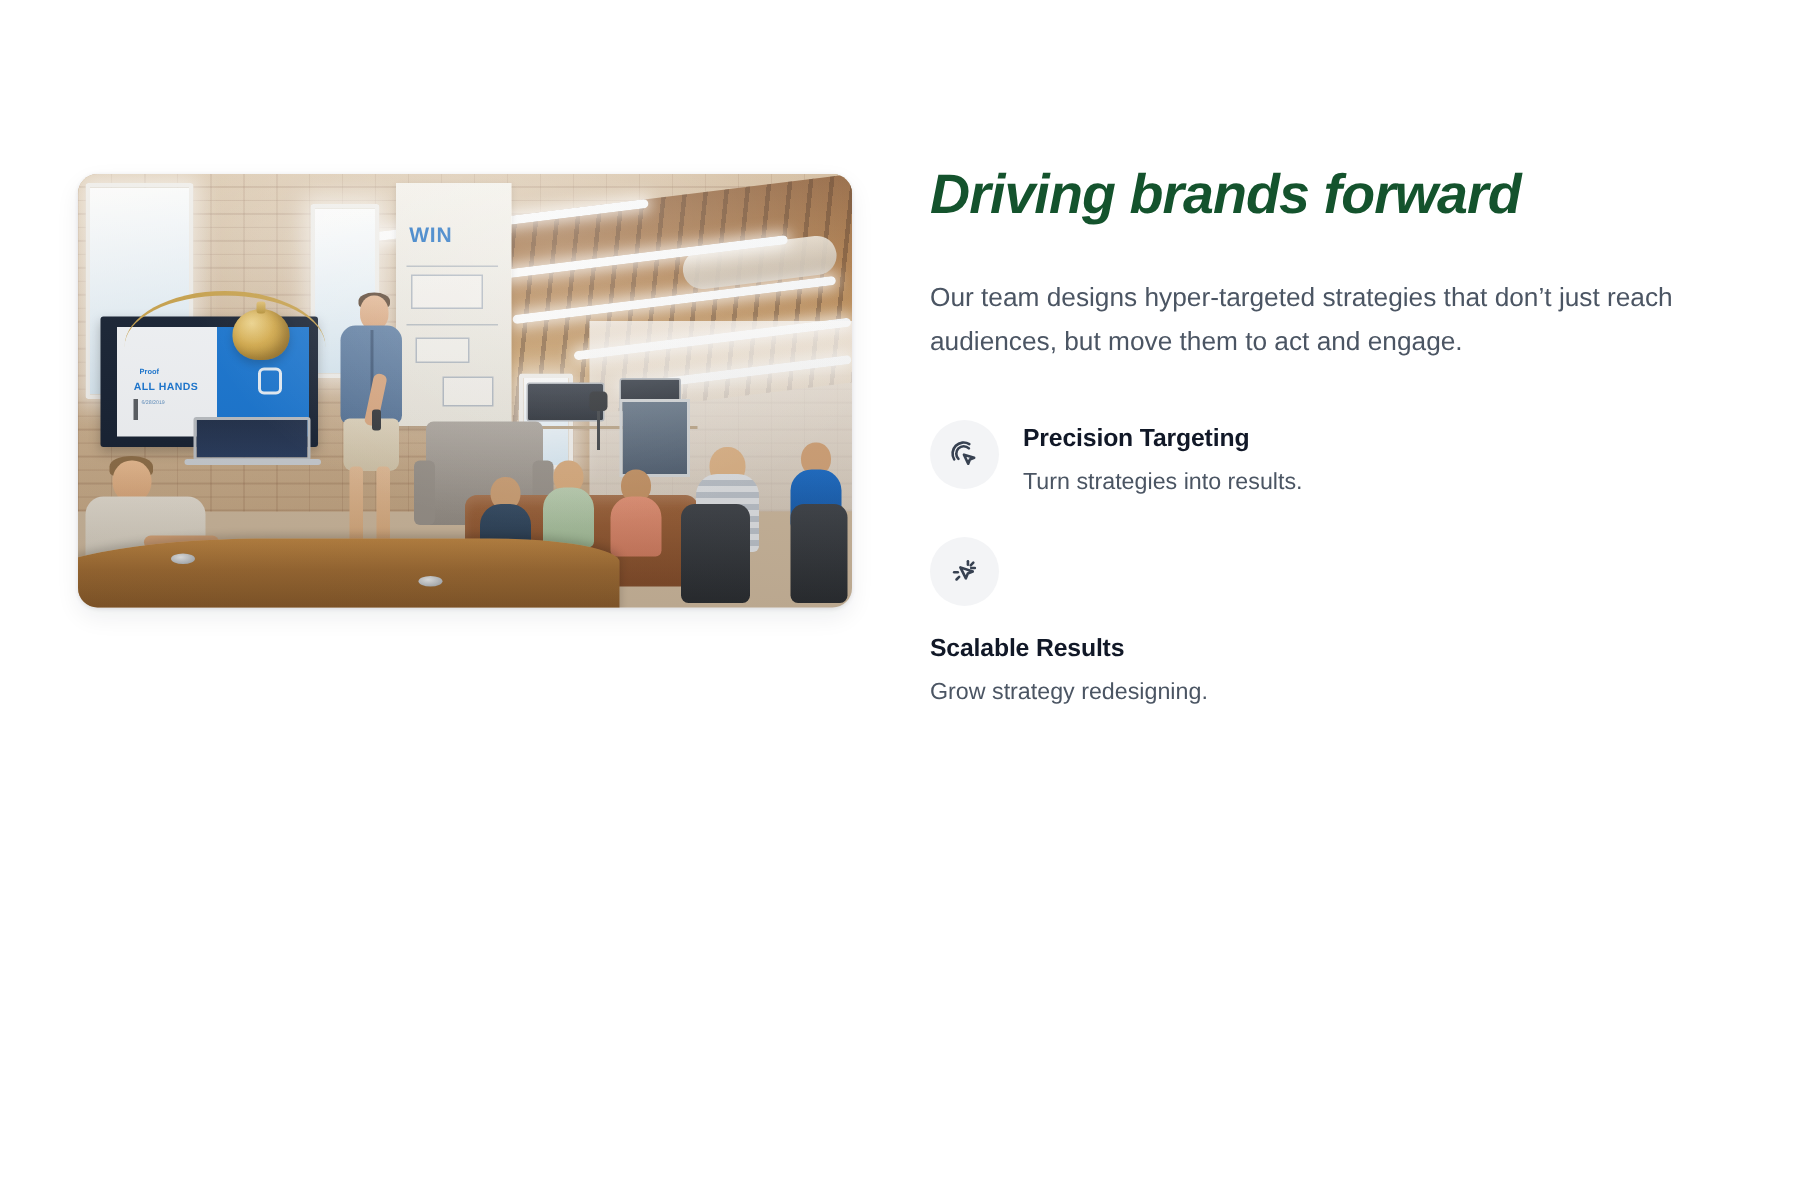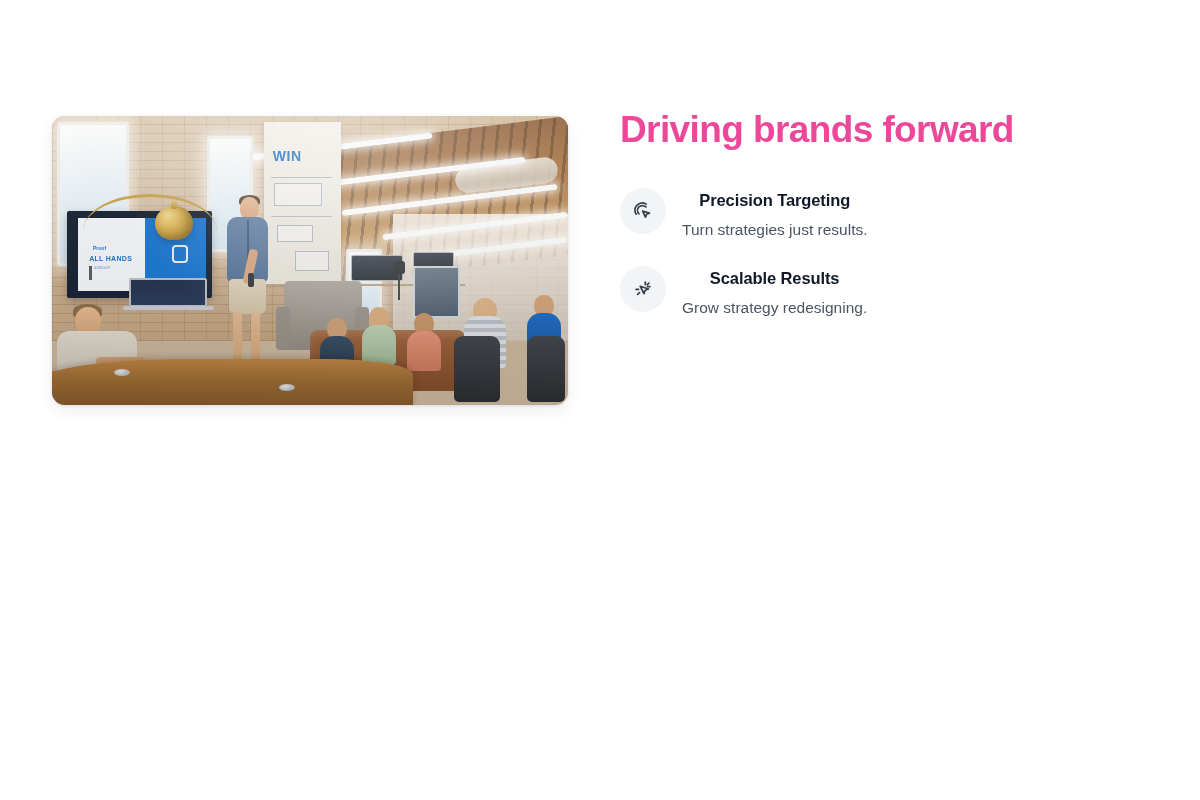--- a/index.html
+++ b/index.html
@@ -355,54 +355,55 @@
       linear-gradient(185deg, rgba(255,250,240,0.10), rgba(40,30,20,0.10));
     pointer-events:none;
   }
 
   
   .headline {
     font-size: 37px;
     line-height: 40px;
     font-weight: 700;
     letter-spacing: -0.6px;
-    color: #ec4899;
+    color: #14532d;
     max-width: 520px;
+    font-style: italic;
   }
   .headline .l2 { display: block; }
 
   .subcopy {
     margin-top: 34px;
     font-size: 17.5px;
     line-height: 29px;
     color: #4b5563;
     max-width: 520px;
     font-weight: 400;
   }
 
   .features { margin-top: 38px; }
 
   .feature {
     display: flex;
     align-items: flex-start;
     gap: 16px;
     margin-bottom: 26px;
   }
-  .feature:last-child { margin-bottom: 16px; }
+  .feature:last-child { margin-bottom: 16px; flex-direction: column; }
 
   .f-icon {
     flex: 0 0 46px;
     width: 46px; height: 46px;
     border-radius: 50%;
     background: #f3f4f6;
     display: flex; align-items: center; justify-content: center;
   }
   .f-icon svg { display:block; }
 
-  .f-text { padding-top: 1px; text-align: center; }
+  .f-text { padding-top: 1px; }
 
   .f-title {
     font-size: 16.5px;
     font-weight: 700;
     color: #111827;
     line-height: 22px;
     letter-spacing: -0.1px;
   }
   .f-desc {
     margin-top: 8px;
@@ -524,34 +525,35 @@
         </div>
       </div>
     </div>
 
     <div class="content-col">
 
       <h1 class="headline">
         <span class="l1">Driving brands forward</span>
       </h1>
 
+      <p class="subcopy">Our team designs hyper-targeted strategies that don’t just reach audiences, but move them to act and engage.</p>
 
       <div class="features">
 
         <div class="feature">
           <div class="f-icon">
             <svg width="22" height="22" viewBox="0 0 24 24" fill="none" stroke="#374151" stroke-width="1.9" stroke-linecap="round" stroke-linejoin="round">
               <path d="M4.5 15.5A8 8 0 0 1 15.5 4.5"></path>
               <path d="M7.6 15.2a4.6 4.6 0 0 1 7.6-7.6"></path>
               <path d="M11.6 12.1 19 14.4l-3.1 1.2-1.2 3.1-3.1-6.6Z"></path>
             </svg>
           </div>
           <div class="f-text">
             <div class="f-title">Precision Targeting</div>
-            <div class="f-desc">Turn strategies just results.</div>
+            <div class="f-desc">Turn strategies into results.</div>
           </div>
         </div>
 
         <div class="feature">
           <div class="f-icon">
             <svg width="22" height="22" viewBox="0 0 24 24" fill="none" stroke="#374151" stroke-width="1.9" stroke-linecap="round" stroke-linejoin="round">
               <path d="M9 9l9 3-3.6 1.4L13 17 9 9Z"></path>
               <path d="M14.5 4.5v2.6"></path>
               <path d="M19.5 9.5h-2.6"></path>
               <path d="M18.4 5.6l-1.9 1.9"></path>

